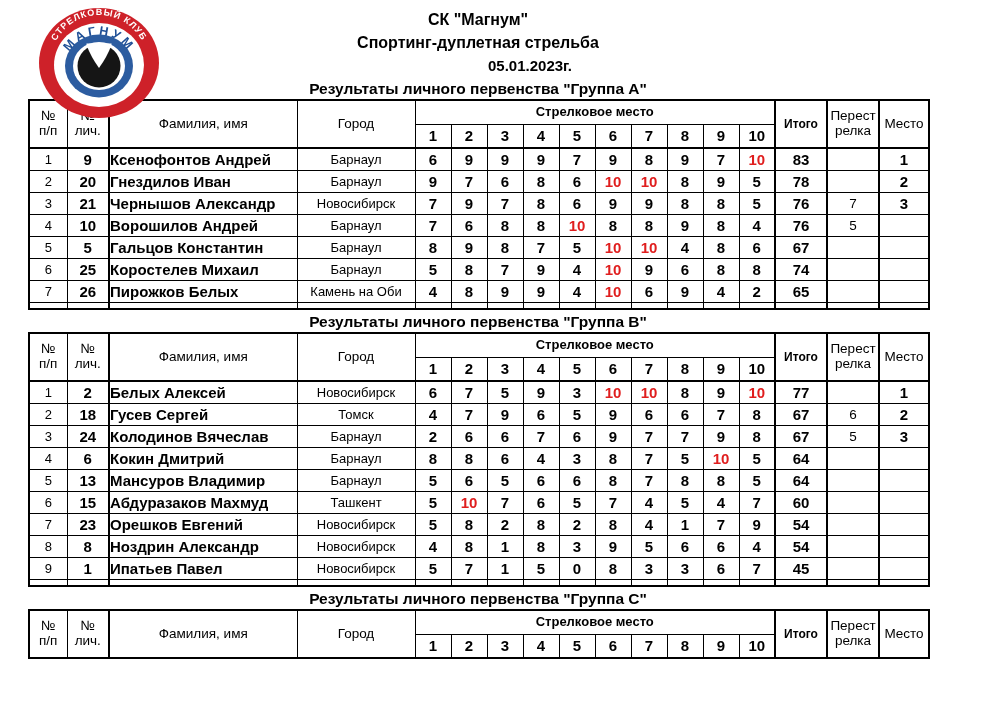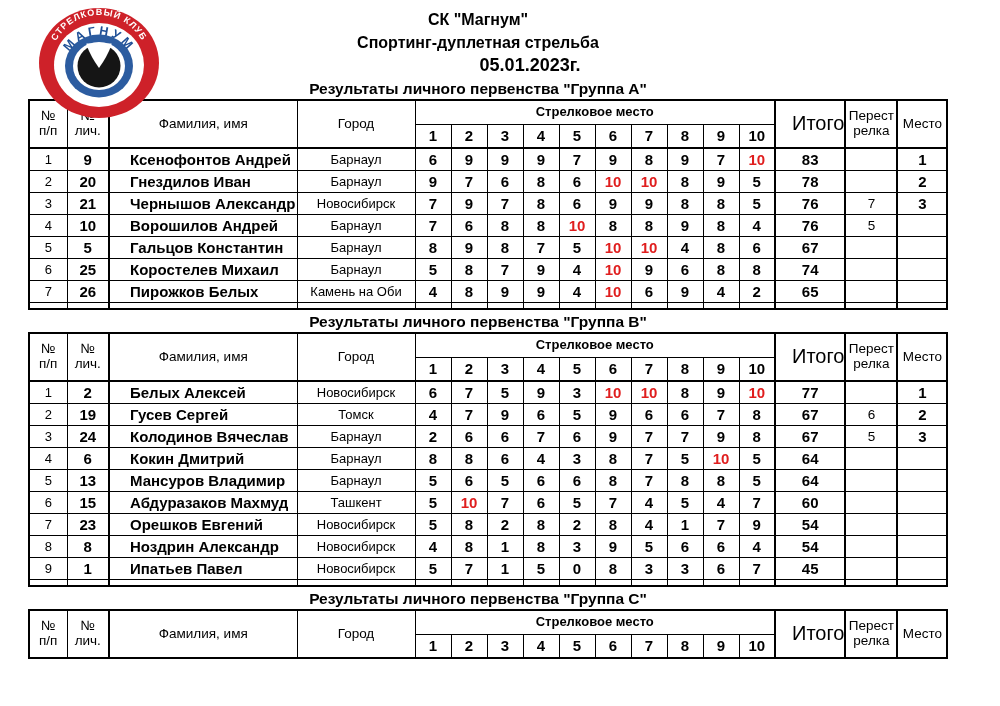--- a/index.html
+++ b/index.html
@@ -3,34 +3,34 @@
 <meta charset="utf-8">
 <style>
   html,body{margin:0;padding:0;}
   body{
     width:1000px;height:706px;background:#ffffff;position:relative;
     font-family:"Liberation Sans", sans-serif;color:#000;overflow:hidden;
   }
   .logo{position:absolute;left:36px;top:4px;}
   .page-header{padding-top:8px;width:900px;margin-left:28px;text-align:center;
     font-weight:700;font-size:16px;line-height:23px;}
-  .date-line{position:relative;left:52px;font-size:18px;}
+  .date-line{position:relative;left:52px;font-size:15px;}
   .group-title{width:900px;margin:3px 0 1px 28px;text-align:center;font-weight:700;font-size:15.5px;}
   table.results-table{border-collapse:collapse;table-layout:fixed;margin-left:28px;border:2px solid #000;}
   .results-table th,.results-table td{border:1px solid #000;text-align:center;padding:0;overflow:hidden;}
   .br2{border-right-width:2px !important;}
   .bl2{border-left-width:2px !important;}
   .hb{border-bottom-width:2px !important;}
   .results-table th{font-weight:400;font-size:13.5px;line-height:1.08;white-space:pre-line;padding:1px 0;}
   th.c-sp{font-weight:700;font-size:13px;height:21px;}
   th.c-st{font-weight:700;font-size:15px;height:20px;}
-  th.c-total{font-weight:400;font-size:20px;padding-left:16px;}
+  th.c-total{font-weight:700;font-size:12px;}
   .results-table td{font-weight:700;font-size:15px;height:21px;line-height:21px;}
   td.cn{font-weight:400;font-size:13px;}
-  td.cname{text-align:left;padding-left:20px;}
+  td.cname{text-align:left;padding-left:0;}
   td.ccity{font-weight:400;font-size:13px;}
   td.cshoot{font-weight:400;font-size:13.5px;}
   tr.spacer td{height:5px;line-height:5px;font-size:2px;}
 </style>
 </head>
 <body>
 
 <svg class="logo" width="126" height="116" viewBox="0 0 126 116">
   <ellipse cx="63" cy="59" rx="60" ry="55" fill="#CE2129"></ellipse>
   <ellipse cx="63" cy="61" rx="45" ry="42" fill="#ffffff"></ellipse>
@@ -323,21 +323,21 @@
           <td class="cscore" style="color: rgb(224, 30, 30);">10</td>
           <td class="cscore">8</td>
           <td class="cscore">9</td>
           <td class="cscore" style="color: rgb(224, 30, 30);">10</td>
           <td class="ctotal bl2 br2">77</td>
           <td class="cshoot"></td>
           <td class="cplace bl2">1</td>
         </tr>
         <tr>
           <td class="cn">2</td>
-          <td class="cid br2">19</td>
+          <td class="cid br2">18</td>
           <td class="cname">Гусев Сергей</td>
           <td class="ccity">Томск</td>
           <td class="cscore">4</td>
           <td class="cscore">7</td>
           <td class="cscore">9</td>
           <td class="cscore">6</td>
           <td class="cscore">5</td>
           <td class="cscore">9</td>
           <td class="cscore">6</td>
           <td class="cscore">6</td>

